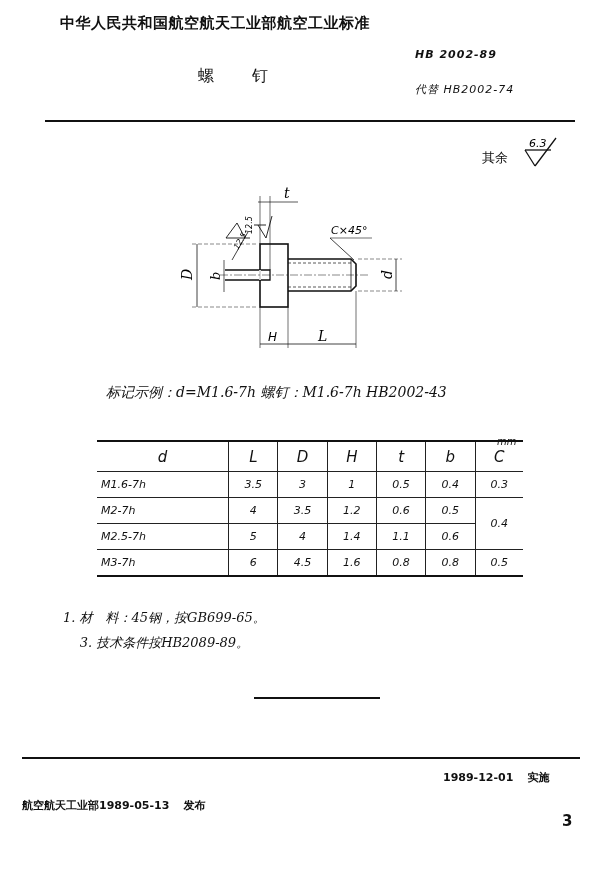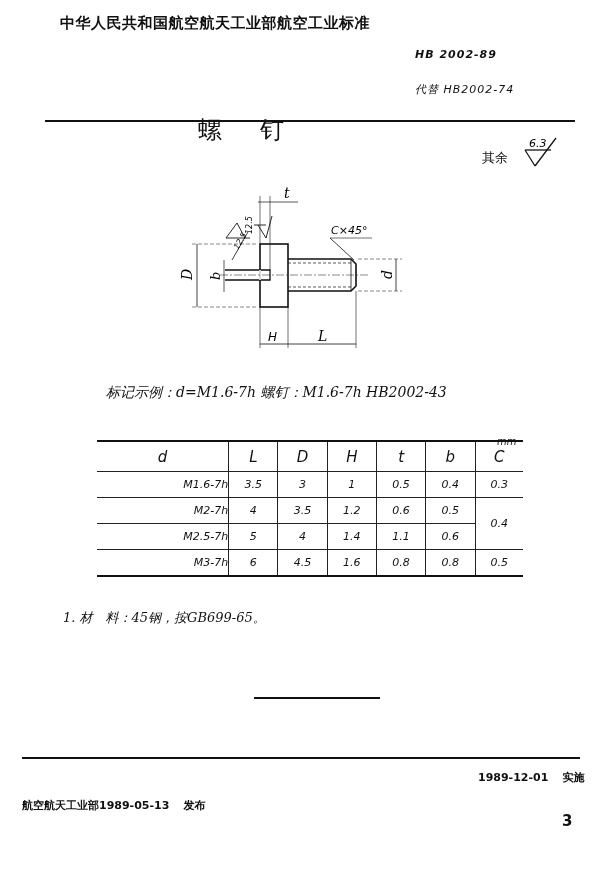--- a/index.html
+++ b/index.html
@@ -1,43 +1,43 @@
 <!DOCTYPE html>
 <html><head>
 <meta charset="utf-8">
 <style>
   html, body { margin: 0; padding: 0; background: #ffffff; }
   body { width: 600px; height: 877px; position: relative; overflow: hidden;
          font-family: "DejaVu Sans", sans-serif; color: #111; }
   .abs { position: absolute; }
   .org { left: 60px; top: 14px; font-size: 15px; font-weight: bold; letter-spacing: 0.5px; }
   .std-no { left: 415px; top: 48px; font-size: 11px; font-style: italic; letter-spacing: 1px; font-weight: bold; }
-  .title { left: 198px; top: 66px; font-size: 24px; font-family: "DejaVu Serif", serif; letter-spacing: 38px; margin-top: 48px; }
+  .title { left: 198px; top: 66px; font-size: 16px; font-family: "DejaVu Serif", serif; letter-spacing: 38px; }
   .replace { left: 415px; top: 82px; font-size: 11px; font-style: italic; letter-spacing: 1px; }
   .rule-top { left: 45px; top: 120px; width: 530px; height: 2px; background: #111; }
   .rough-label { left: 482px; top: 149px; font-size: 13px; font-family: Liberation Sans, sans-serif; }
   .rough-sym { left: 523px; top: 136px; width: 36px; height: 34px; }
   .drawing { left: 170px; top: 180px; width: 260px; height: 180px; }
   .example { left: 106px; top: 384px; font-size: 14px; font-style: italic; font-family: "DejaVu Serif", serif; }
   .unit { left: 497px; top: 428px; font-size: 10px; font-style: italic; margin-top: 8px; }
   table.spec { position: absolute; left: 97px; top: 440px; width: 426px;
                border-collapse: collapse; font-size: 11px; font-style: italic; }
   table.spec td, table.spec th { text-align: center; border: 1px solid #222; padding: 0; height: 25px; font-weight: normal; }
   table.spec th { height: 29px; font-size: 15px; font-style: italic; }
   table.spec tr:first-child th { border-top: 2px solid #111; }
   table.spec tr:last-child td { border-bottom: 2px solid #111; }
-  table.spec td:first-child, table.spec th:first-child { border-left: none; text-align: right; padding-left: 4px; }
+  table.spec td:first-child, table.spec th:first-child { border-left: none; text-align: left; padding-left: 4px; }
   table.spec td:last-child, table.spec th:last-child { border-right: none; }
   table.spec th:first-child { text-align: center; padding-left: 0; }
   .notes { left: 63px; top: 605px; font-size: 13px; line-height: 25px; font-family: "DejaVu Serif", serif; font-style: italic; text-align: center; }
   .note-line { white-space: nowrap; }
   .rule-short { left: 254px; top: 697px; width: 126px; height: 2px; background: #111; }
   .rule-bottom { left: 22px; top: 757px; width: 558px; height: 2px; background: #111; }
   .issue { left: 22px; top: 798px; font-size: 11px; font-weight: bold; }
-  .impl { left: 443px; top: 770px; font-size: 11px; font-weight: bold; margin-left: 35px; }
+  .impl { left: 443px; top: 770px; font-size: 11px; font-weight: bold; }
   .page-num { left: 562px; top: 812px; font-size: 15px; font-weight: bold; }
   .gap { display: inline-block; width: 14px; }
 </style>
 </head>
 <body>
 
 <div class="abs org">中华人民共和国航空航天工业部航空工业标准</div>
 <div class="abs std-no">HB 2002-89</div>
 <div class="abs title">螺钉</div>
 <div class="abs replace">代替 HB2002-74</div>
@@ -151,20 +151,21 @@
     <td>1.6</td>
     <td>0.8</td>
     <td>0.8</td>
     <td>0.5</td>
   </tr>
 </tbody>
   </table>
 
 <div class="abs notes">
   <div class="note-line">1. 材　料：45钢，按GB699-65。</div>
+  <div class="note-line">3. 技术条件按HB2089-89。</div>
 </div>
 
 <div class="abs rule-short"></div>
 <div class="abs rule-bottom"></div>
 
 <div class="abs issue">
   <span>航空航天工业部1989-05-13</span><span class="gap"></span><span>发布</span>
 </div>
 <div class="abs impl">
   <span>1989-12-01</span><span class="gap"></span><span>实施</span>

